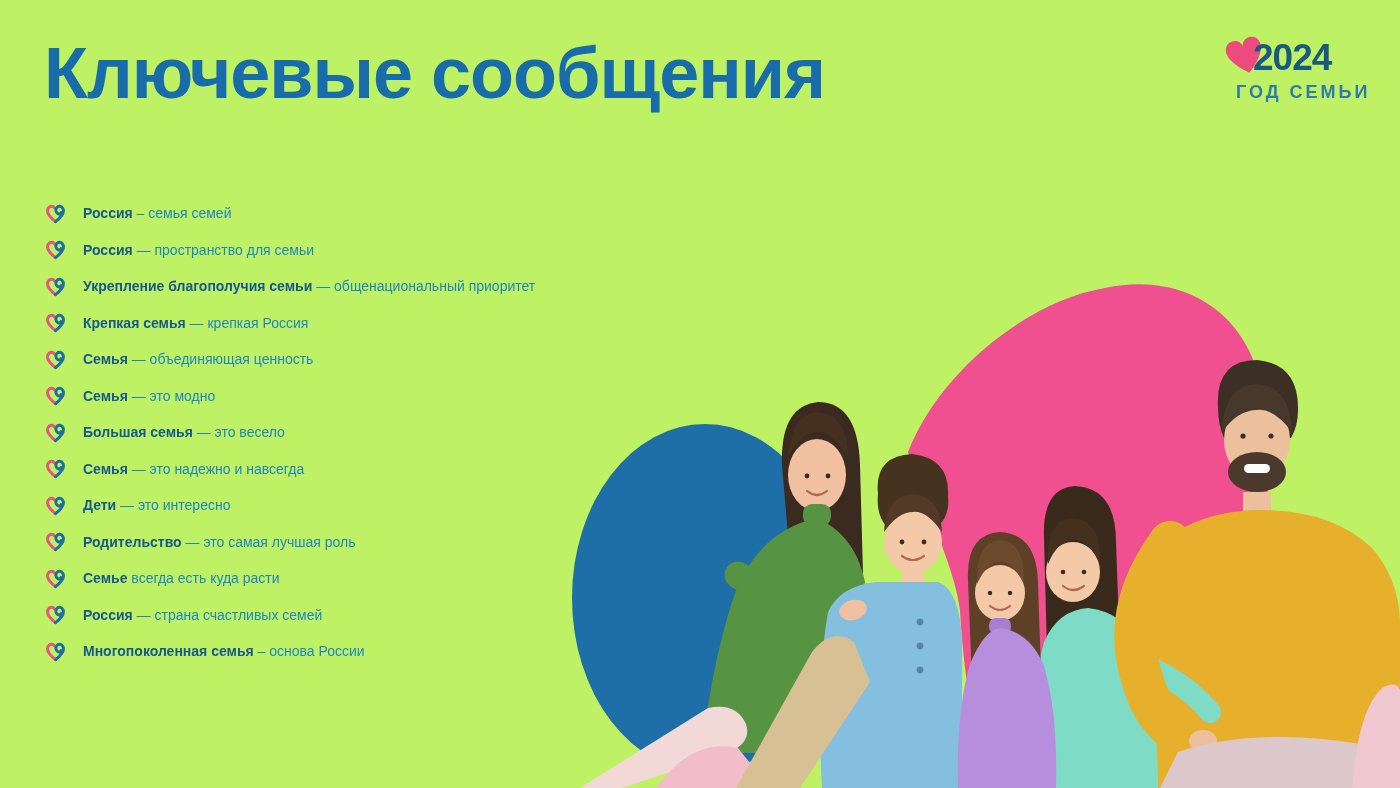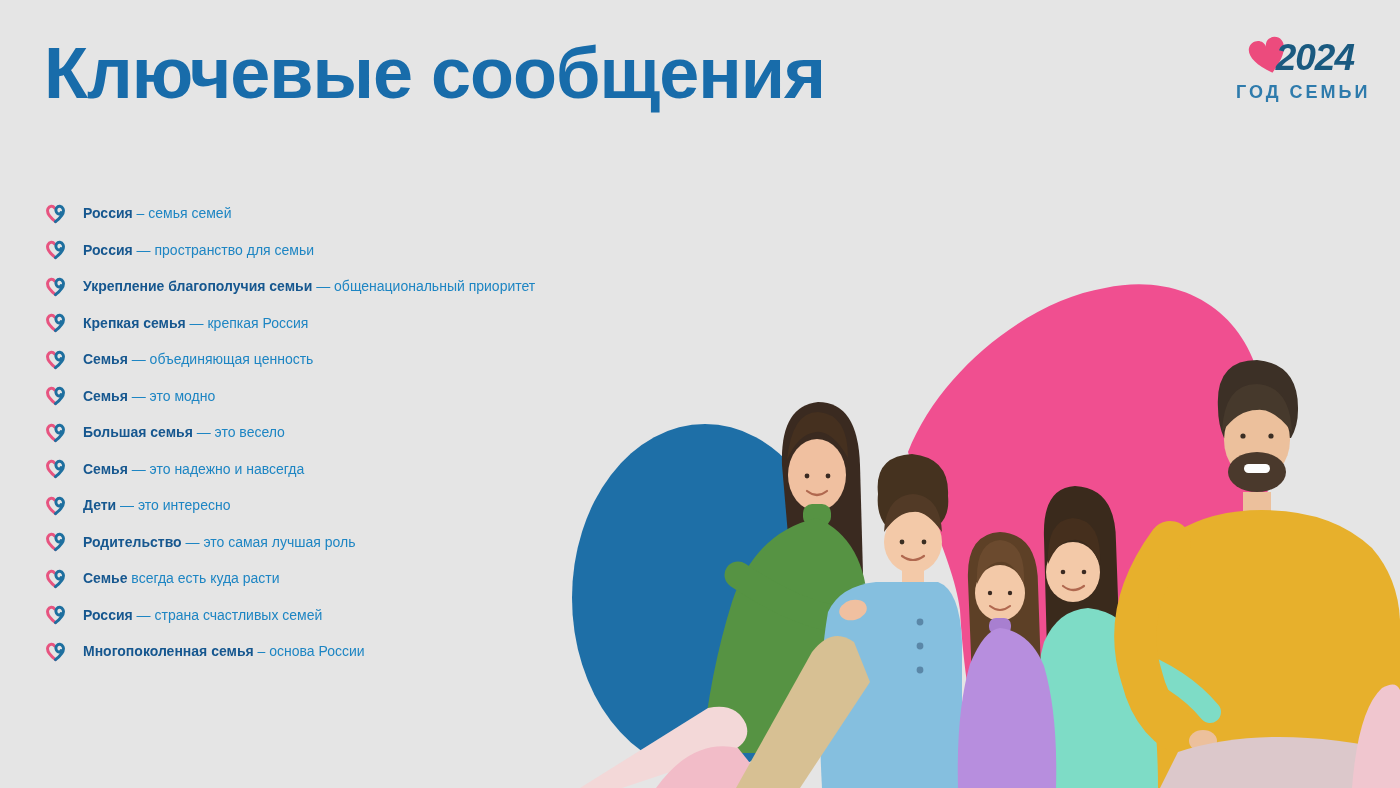--- a/index.html
+++ b/index.html
@@ -1,29 +1,29 @@
 <!DOCTYPE html>
 <html lang="ru"><head>
 <meta charset="utf-8">
 <style>
   html,body{margin:0;padding:0;}
   body{font-family:"Liberation Sans","DejaVu Sans",sans-serif;background:#888;}
   .slide{
     position:relative;width:1400px;height:788px;margin:0 auto;
-    background:#e5e5e5;overflow:hidden;
+    background:#bef264;overflow:hidden;
   }
   
   .title{
     position:absolute;left:44px;top:34px;
     font-size:72px;font-weight:700;letter-spacing:-1px;
     color:#186caa;line-height:1.1;white-space:nowrap;
   }
   
   .logo{position:absolute;top:34px;right:46px;width:132px;text-align:center;}
-  .logo-row{display:flex;align-items:center;justify-content:flex-end;font-style:italic;}
+  .logo-row{display:flex;align-items:center;justify-content:flex-start;}
   .logo-heart{width:46px;height:46px;margin-right:-15px;position:relative;top:-2px;}
   .logo-year{
     font-size:37px;font-weight:700;color:#1a5a80;letter-spacing:-1px;
     position:relative;z-index:1;line-height:1;
   }
   .logo-subtitle{
     font-size:18px;font-weight:700;color:#2e7bac;letter-spacing:3px;
     margin-top:2px;padding-left:14px;white-space:nowrap;
   }
   

